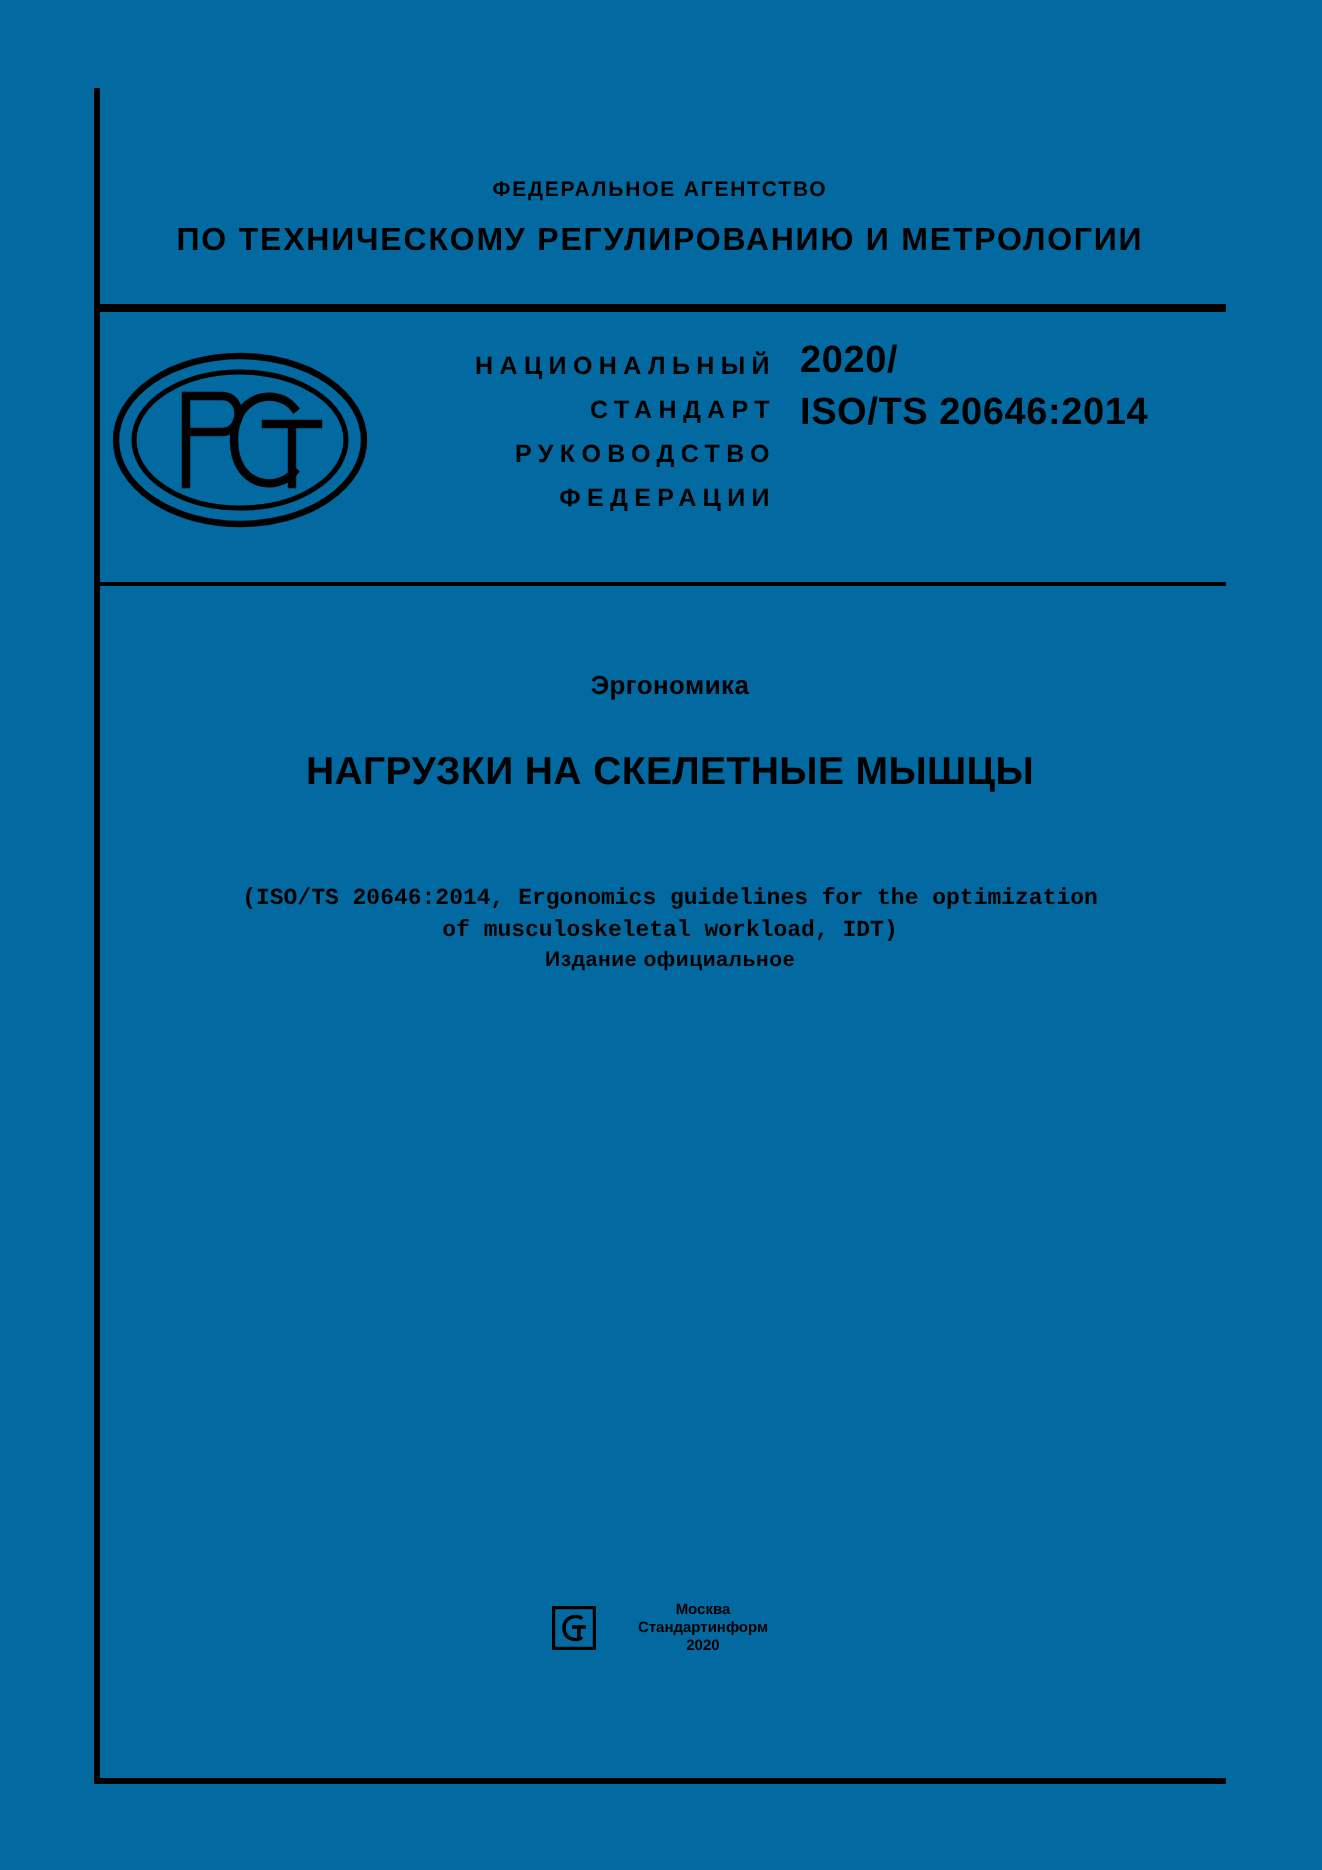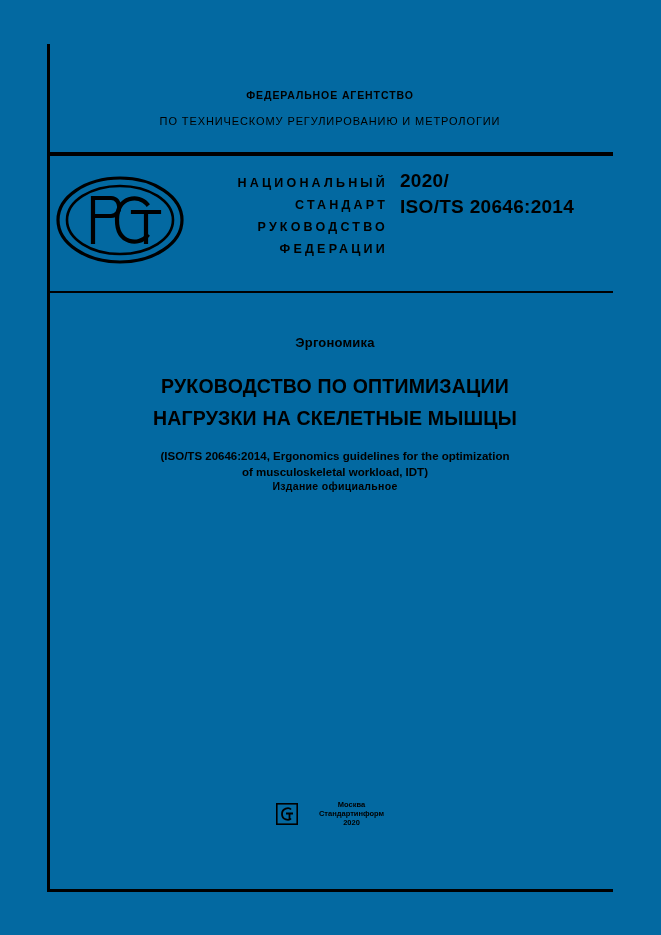--- a/index.html
+++ b/index.html
@@ -38,23 +38,23 @@
     width: 566px;
     text-align: center;
   }
   .agency .line1 {
     font-size: 10.5px;
     letter-spacing: 0.9px;
     font-weight: 600;
     line-height: 14px;
   }
   .agency .line2 {
-    font-size: 11px;
+    font-size: 16px;
     letter-spacing: 0.9px;
-    font-weight: 400;
+    font-weight: 700;
     line-height: 14px;
     margin-top: 12px;
   }
   .rule {
     position: absolute;
     background: #000;
   }
   .rule-top {
     left: 47px;
     top: 152px;
@@ -112,24 +112,25 @@
     letter-spacing: 0.2px;
   }
   .doc-title {
     margin-top: 20px;
     font-size: 19.5px;
     font-weight: 700;
     line-height: 32px;
     letter-spacing: 0.2px;
   }
   .doc-iso-note {
-    margin-top: 14px;
+    margin-top: 40px;
     font-size: 11.5px;
     font-weight: 700;
     line-height: 16px;
+    font-family: Liberation Mono, monospace;
   }
   .doc-official {
     font-size: 10.5px;
     font-weight: 700;
     letter-spacing: 0.3px;
   }
 
   .footer {
     position: absolute;
     left: 47px;
@@ -201,21 +202,20 @@
   <div class="gost-block">
     <div>2020/</div>
     <div>ISO/TS 20646:2014</div>
   </div>
 
   <div class="rule rule-bottom"></div>
 
   <div class="title-area">
     <div class="doc-subject">Эргономика</div>
     <div class="doc-title">
-      <div>РУКОВОДСТВО ПО ОПТИМИЗАЦИИ</div>
       <div>НАГРУЗКИ НА СКЕЛЕТНЫЕ МЫШЦЫ</div>
     </div>
     <div class="doc-iso-note">
       <div>(ISO/TS 20646:2014, Ergonomics guidelines for the optimization</div>
       <div>of musculoskeletal workload, IDT)</div>
     </div>
     <div class="doc-official">Издание официальное</div>
   </div>
 
   <div class="footer">

